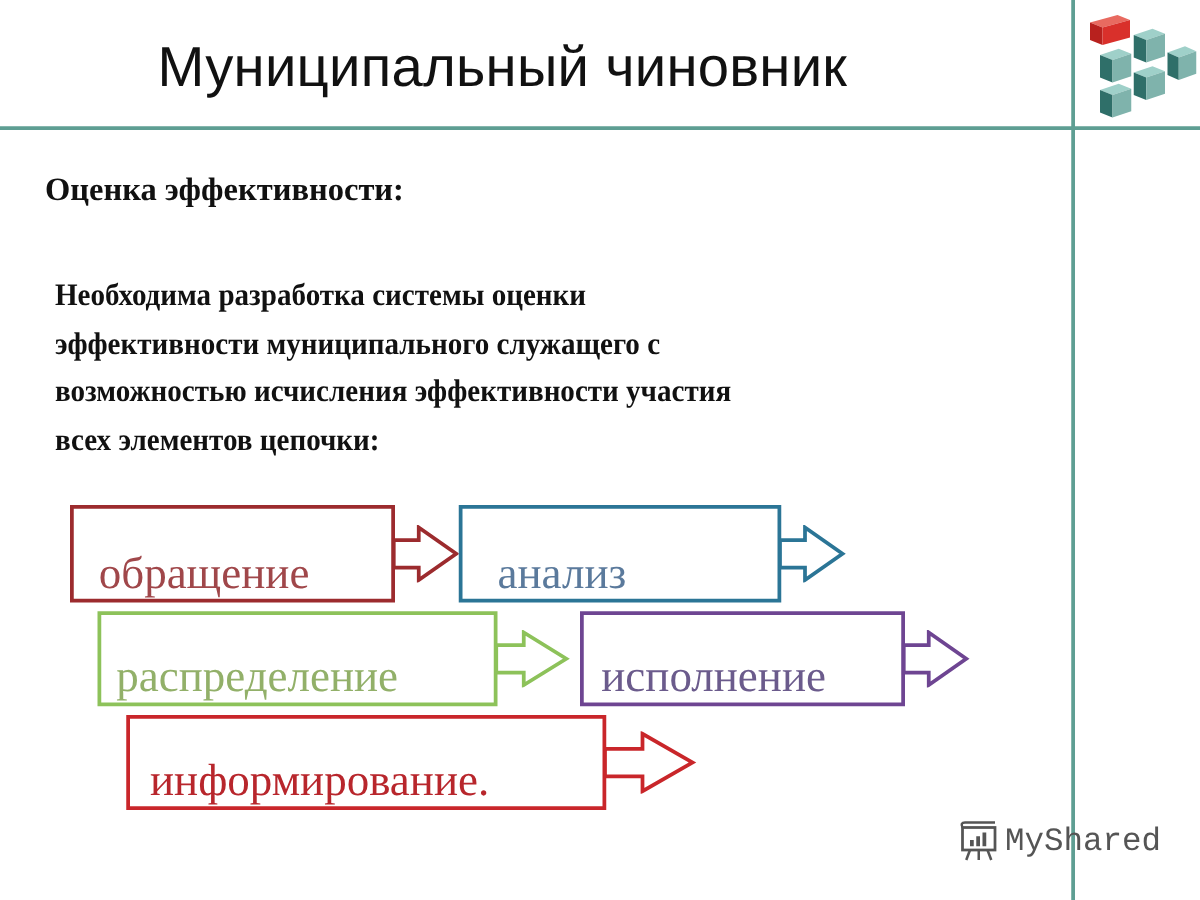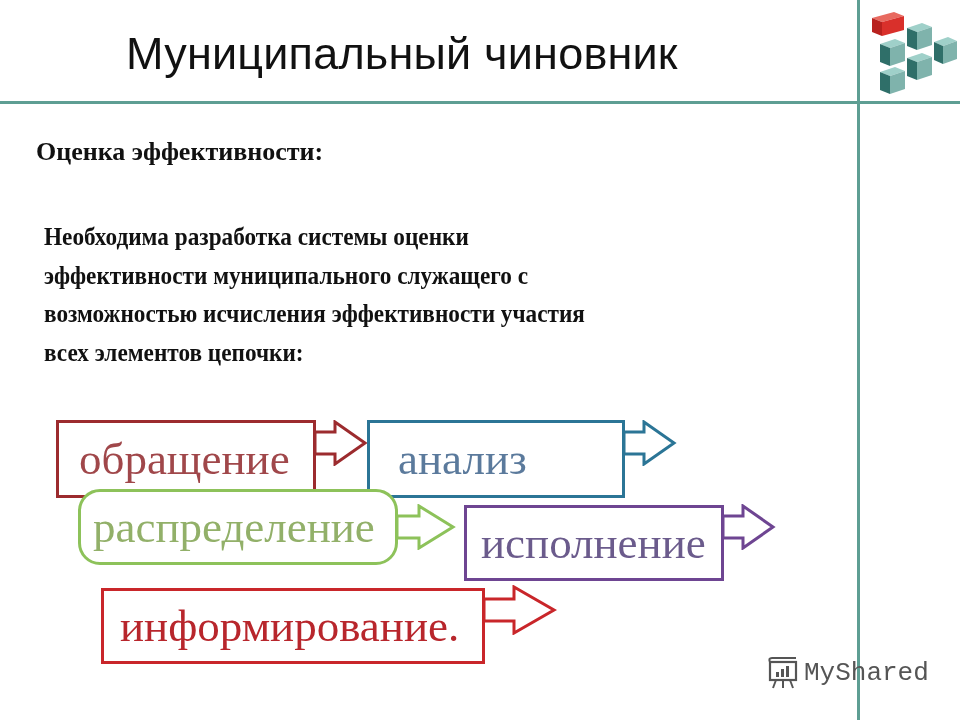--- a/index.html
+++ b/index.html
@@ -21,24 +21,23 @@
       white-space: nowrap;
     }
     .para {
       position: absolute; left: 44px; top: 218px; width: 760px;
       font-family: "Liberation Serif", serif; font-weight: bold; font-size: 25px;
       line-height: 38.5px; color: #111; transform: scaleX(0.93); transform-origin: left top;
     }
     .para div { white-space: nowrap; }
     .box {
       position: absolute; box-sizing: border-box; border: 3px solid;
-      font-family: "Liberation Serif", serif; font-size: 45px;
-      display: flex; align-items: center; white-space: nowrap;
+      font-family: "Liberation Serif", serif; font-size: 36px;
+      display: flex; align-items: flex-end; white-space: nowrap;
       background: #fff;
-      margin-top: 16px;
     }
     .arrow { position: absolute; }
     .watermark {
       position: absolute; left: 766px; top: 656px; display: flex; align-items: center;
       font-family: Liberation Mono, monospace; font-size: 26px; color: #555;
     }
     .watermark svg { margin-right: 4px; }
   </style>
 </head>
 <body>
@@ -97,21 +96,21 @@
   <polygon points="2,12 22,12 22,2 52,23 22,44 22,34 2,34" fill="#fff" stroke="#9c2b2e" stroke-width="3"></polygon>
 </svg>
 
 <div class="box" style="left:367px; top:404px; width:258px; height:78px; border-color:#2b7596; color:#5b7a9c; padding-left:28px;">
   <span>анализ</span>
 </div>
 <svg class="arrow" style="left:622px; top:420px;" width="56" height="46" viewBox="0 0 56 46">
   <polygon points="2,12 22,12 22,2 52,23 22,44 22,34 2,34" fill="#fff" stroke="#2b7596" stroke-width="3"></polygon>
 </svg>
 
-<div class="box" style="left:78px; top:473px; width:320px; height:76px; border-color:#8dc25a; color:#92b069; padding-left:12px;border-radius:22px;">
+<div class="box" style="left:78px; top:489px; width:320px; height:76px; border-color:#8dc25a; color:#92b069; padding-left:12px;">
   <span>распределение</span>
 </div>
 <svg class="arrow" style="left:395px; top:504px;" width="62" height="46" viewBox="0 0 62 46">
   <polygon points="2,12 24,12 24,2 58,23 24,44 24,34 2,34" fill="#fff" stroke="#8dc25a" stroke-width="3"></polygon>
 </svg>
 
 <div class="box" style="left:464px; top:489px; width:260px; height:76px; border-color:#6e4592; color:#6b5b8c; padding-left:14px;">
   <span>исполнение</span>
 </div>
 <svg class="arrow" style="left:721px; top:504px;" width="56" height="46" viewBox="0 0 56 46">

